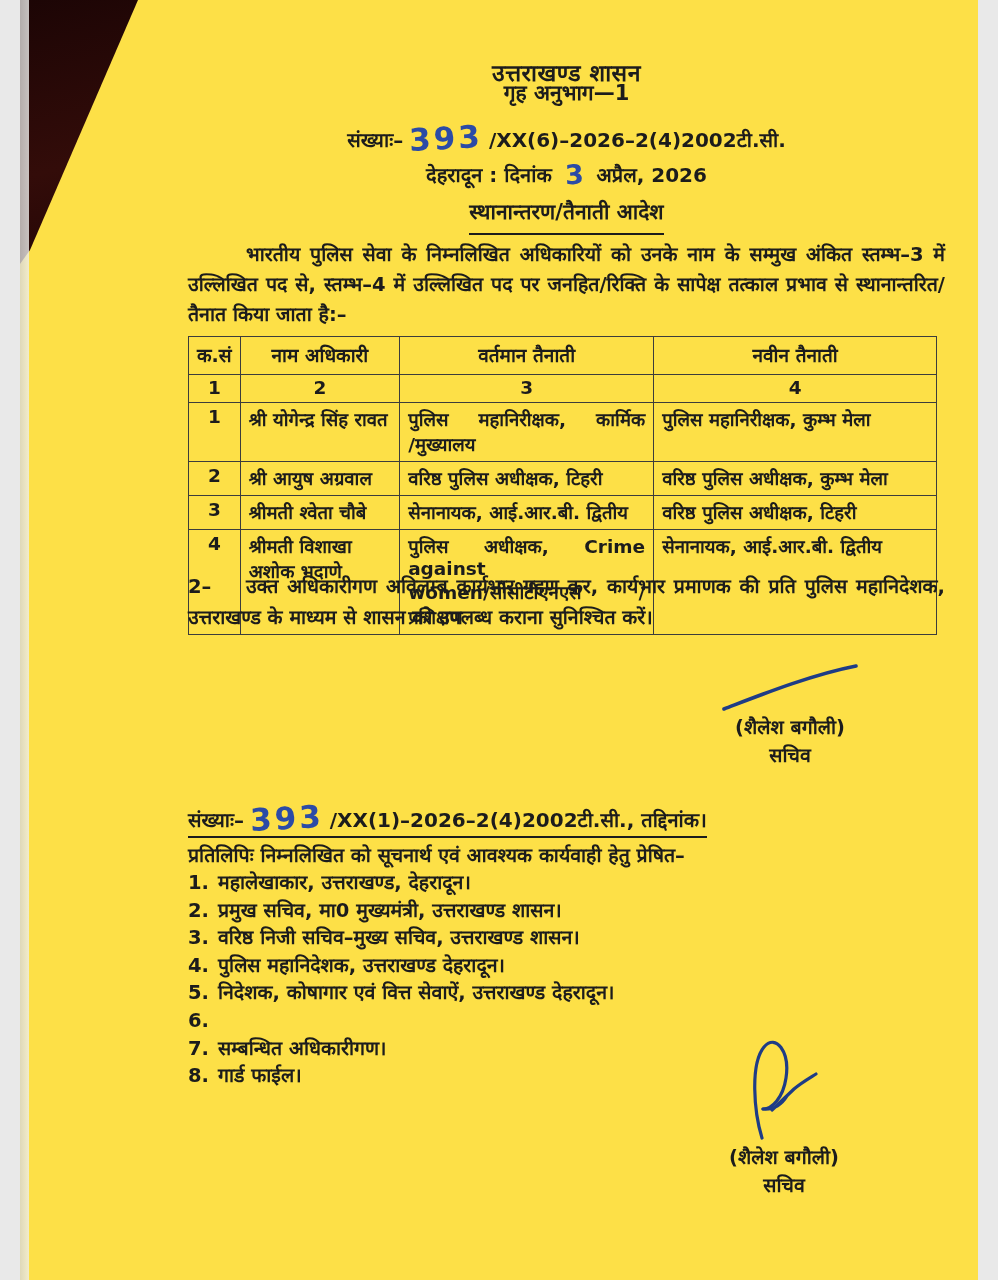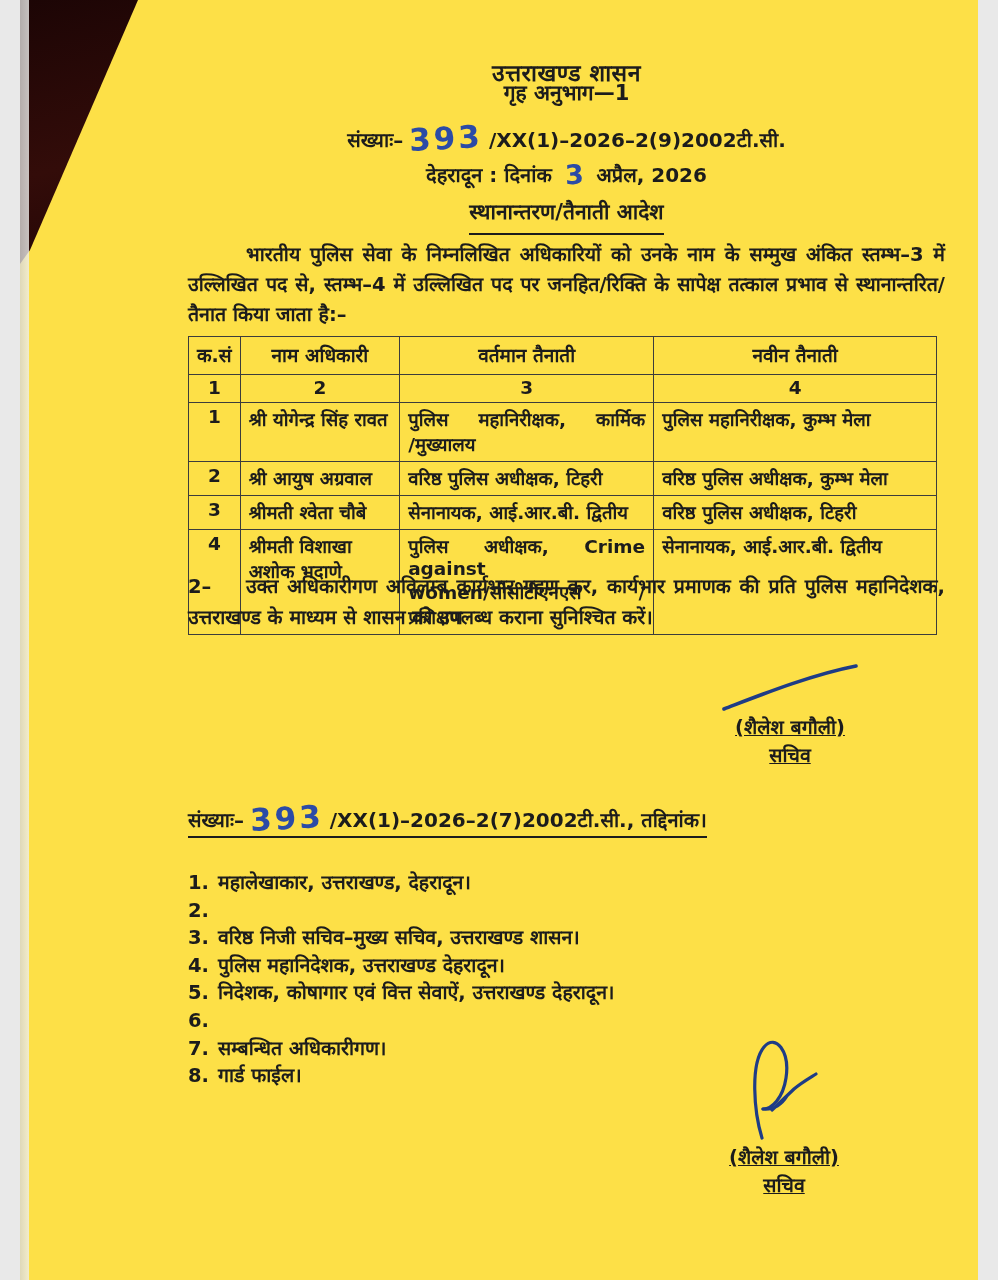--- a/index.html
+++ b/index.html
@@ -86,21 +86,21 @@
   td.stretch { text-align: justify; text-align-last: justify; }
 
   .para2 {
     top: 572px;
     font-size: 19.5px; line-height: 30.5px;
     text-align: justify;
     font-weight: bold;
   }
   .para2 .pnum { display: inline-block; width: 58px; }
 
-  .sig-block { position: absolute; width: 160px; text-align: center; font-weight: bold; text-decoration: underline; }
+  .sig-block { position: absolute; width: 160px; text-align: center; font-weight: bold; }
   .sig1 { left: 690px; top: 662px; }
   .sig2 { left: 684px; top: 1036px; }
   .sig-name { font-size: 19.5px; line-height: 28px; }
   .sig-title { font-size: 19.5px; line-height: 27px; }
   .sig-stroke svg { display: block; margin: 0 auto; }
 
   .footer-number { top: 806px; font-size: 20px; font-weight: bold; }
   .footer-number .u { border-bottom: 2.2px solid #1c1c1c; padding-bottom: 4px; }
   .copy-line { top: 841px; font-size: 19.5px; font-weight: bold; }
 
@@ -115,21 +115,21 @@
 
   <div class="wedge"></div>
   <div class="left-strip"></div>
   <div class="right-line"></div>
 
   <div class="content center bold org-line" style="position:absolute;">उत्तराखण्ड शासन</div>
 
   <div class="content center bold section-line" style="position:absolute;">गृह अनुभाग—1</div>
 
   <div class="content center bold number-line" style="position:absolute;">
-    <span>संख्याः–</span><span class="hand">393</span><span>/XX(1)–2026–2(9)2002टी.सी.</span>
+    <span>संख्याः–</span><span class="hand">393</span><span>/XX(6)–2026–2(4)2002टी.सी.</span>
   </div>
 
   <div class="content center bold date-line" style="position:absolute;">
     <span>देहरादून : दिनांक</span>&nbsp;<span class="hand small">3</span>&nbsp;<span>अप्रैल, 2026</span>
   </div>
 
   <div class="content center bold title-line" style="position:absolute;">
     <span class="u">स्थानान्तरण/तैनाती आदेश</span>
   </div>
 
@@ -193,31 +193,33 @@
     <div class="sig-stroke">
       <svg width="145" height="52" viewBox="0 0 145 52">
         <path d="M6 47 C 40 34, 92 13, 138 4" stroke="#1e3c86" stroke-width="3.6" fill="none" stroke-linecap="round"></path>
       </svg>
     </div>
     <div class="sig-name">(शैलेश बगौली)</div>
     <div class="sig-title">सचिव</div>
   </div>
 
   <div class="content footer-number" style="position:absolute;">
-    <span class="u"><span>संख्याः–</span><span class="hand">393</span><span>/XX(1)–2026–2(7)2002टी.सी., तद्दिनांक।</span></span>
-  </div>
-
+    <span class="u"><span>संख्याः–</span><span class="hand">393</span><span>/XX(1)–2026–2(4)2002टी.सी., तद्दिनांक।</span></span>
+  </div>
+
+  <div class="content copy-line" style="position:absolute;">प्रतिलिपिः निम्नलिखित को सूचनार्थ एवं आवश्यक कार्यवाही हेतु प्रेषित–</div>
 
   <div class="copy-list">
     <div class="copy-item">
       <span class="no">1.</span>
       <span>महालेखाकार, उत्तराखण्ड, देहरादून।</span>
     </div>
     <div class="copy-item">
       <span class="no">2.</span>
+      <span>प्रमुख सचिव, मा0 मुख्यमंत्री, उत्तराखण्ड शासन।</span>
     </div>
     <div class="copy-item">
       <span class="no">3.</span>
       <span>वरिष्ठ निजी सचिव–मुख्य सचिव, उत्तराखण्ड शासन।</span>
     </div>
     <div class="copy-item">
       <span class="no">4.</span>
       <span>पुलिस महानिदेशक, उत्तराखण्ड देहरादून।</span>
     </div>
     <div class="copy-item">

